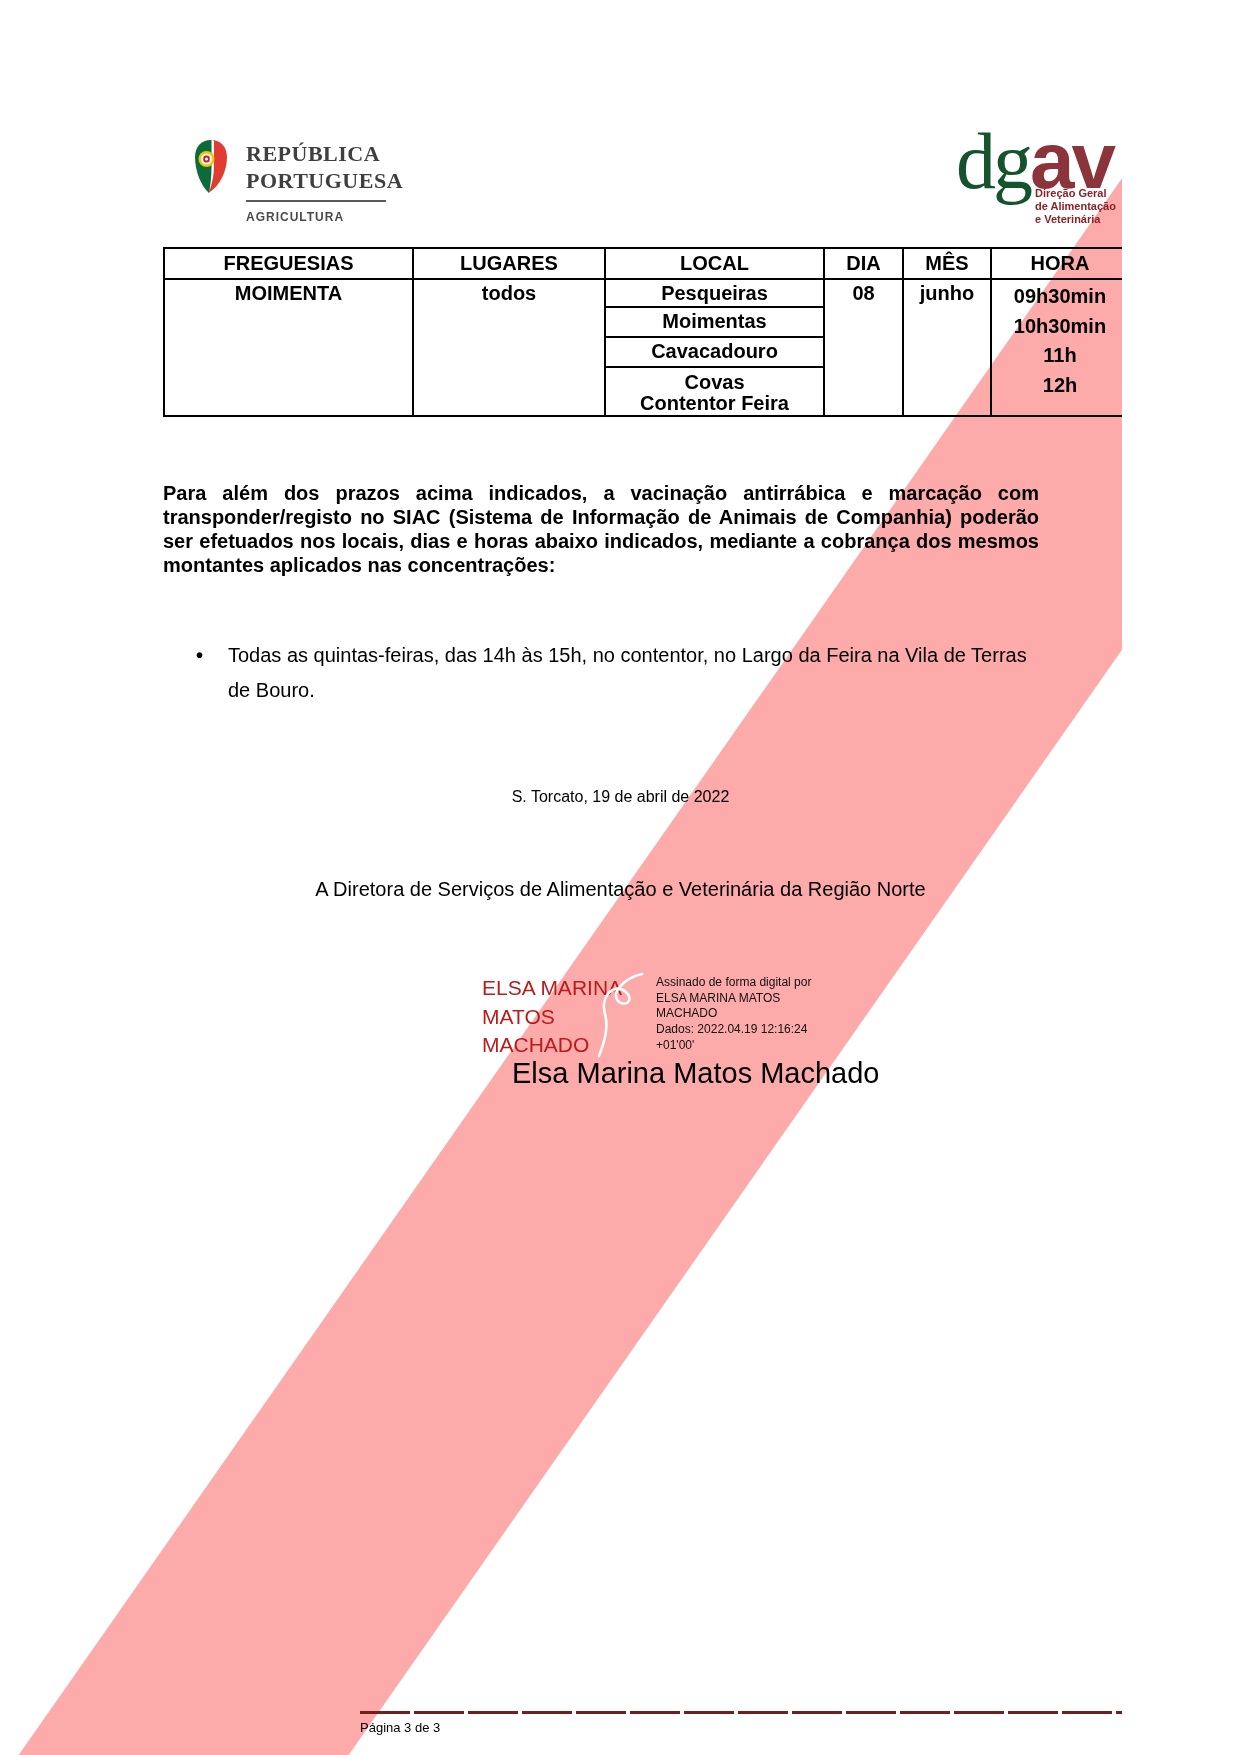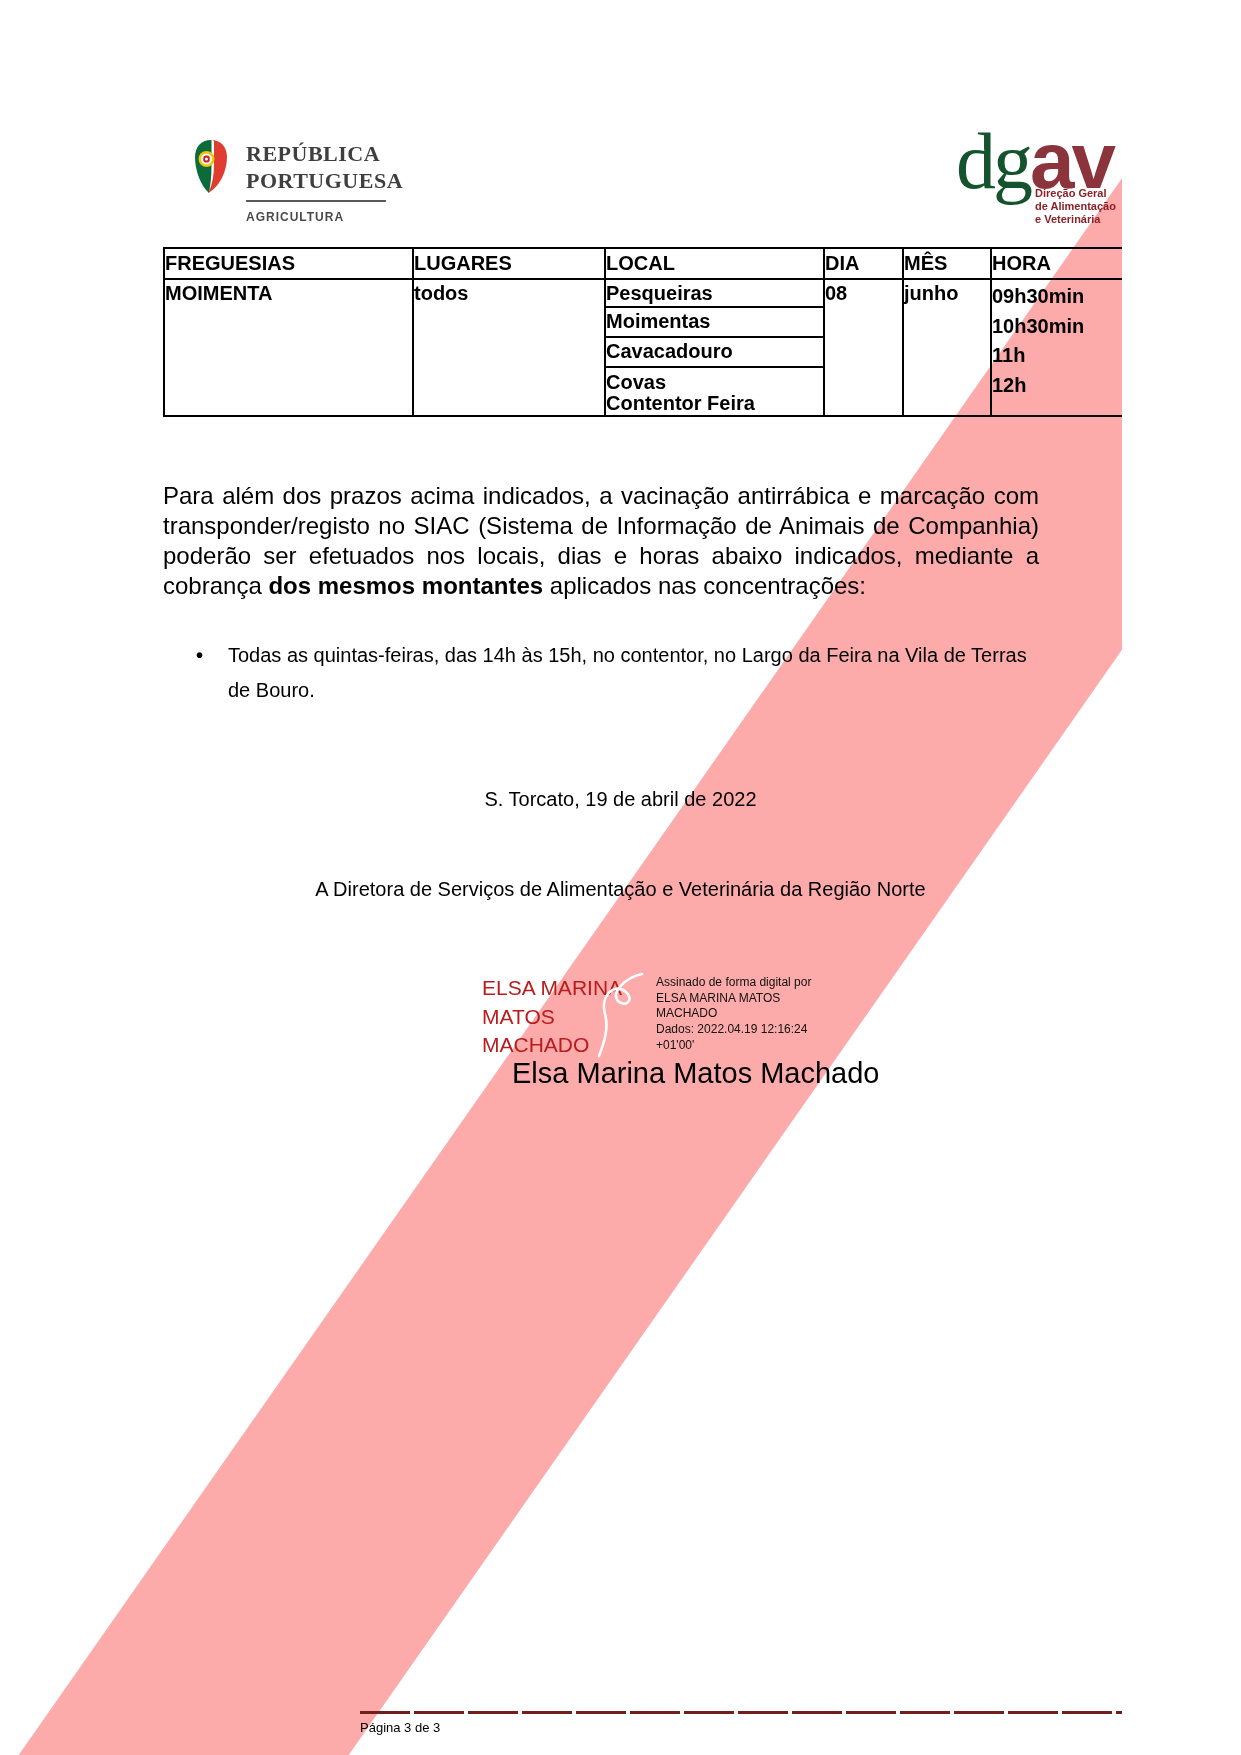--- a/index.html
+++ b/index.html
@@ -25,36 +25,36 @@
   .dgav-letters { font-size: 80px; line-height: 80px; letter-spacing: -3px; font-weight: 400; }
   .dgav-dg { color: #14532d; font-family: Liberation Serif, serif; }
   .dgav-av { color: #8c343c; font-weight: 700; }
   .dgav-caption { position: absolute; left: 79px; top: 66px; font-size: 11px; line-height: 13px;
                   font-weight: 700; color: #8b2126; }
 
   
   .doc-table { position: absolute; left: 163px; top: 206px; width: 965px;
                border-collapse: collapse; table-layout: fixed;
                font-weight: 700; font-size: 20px; }
-  .doc-table th, .doc-table td { border: 2px solid #000; text-align: left; padding: 0; }
+  .doc-table th, .doc-table td { border: 2px solid #000; text-align: center; padding: 0; }
   .doc-table th { vertical-align: middle; font-size: 20px; height: 31px; }
   .doc-table td { vertical-align: top; padding-top: 2px; }
   tr.row-a { height: 28px; } tr.row-b { height: 30px; } tr.row-c { height: 30px; } tr.row-d { height: 49px; }
   .hora-cell div { line-height: 29.5px; }
   .covas-cell div { line-height: 21px; }
   .covas-cell { padding-top: 4px !important; }
 
   
   .para { position: absolute; left: 163px; top: 440px; width: 876px;
-          font-size: 24px; line-height: 30px; text-align: justify; }
+          font-size: 20px; line-height: 24px; text-align: justify; font-weight: bold; }
   .bullet-row { position: absolute; left: 196px; top: 597px; width: 845px; display: flex; }
   .bullet-dot { font-weight: 700; font-size: 20px; line-height: 35px; width: 32px; }
   .bullet-text { font-weight: 400; font-size: 20px; line-height: 35px; width: 813px; }
 
-  .date-line { position: absolute; left: 0; top: 747px; width: 1241px; text-align: center; font-size: 20px; }
+  .date-line { position: absolute; left: 0; top: 747px; width: 1241px; text-align: center; font-size: 16px; }
   .signatory-title { position: absolute; left: 0; top: 837px; width: 1241px; text-align: center; font-size: 20px; }
 
   
   .sig-caps { position: absolute; left: 482px; top: 933px; font-size: 21px; line-height: 28.5px; color: #b91c1c; }
   .sig-flourish { position: absolute; left: 598px; top: 928px; }
   .sig-details { position: absolute; left: 656px; top: 934px; font-size: 12px; line-height: 15.7px; color: #111; }
   .sig-name { position: absolute; left: 512px; top: 1016px; font-size: 29px; }
 
   
   .footer-line { position: absolute; left: 360px; top: 1670px; width: 796px; height: 3px;

